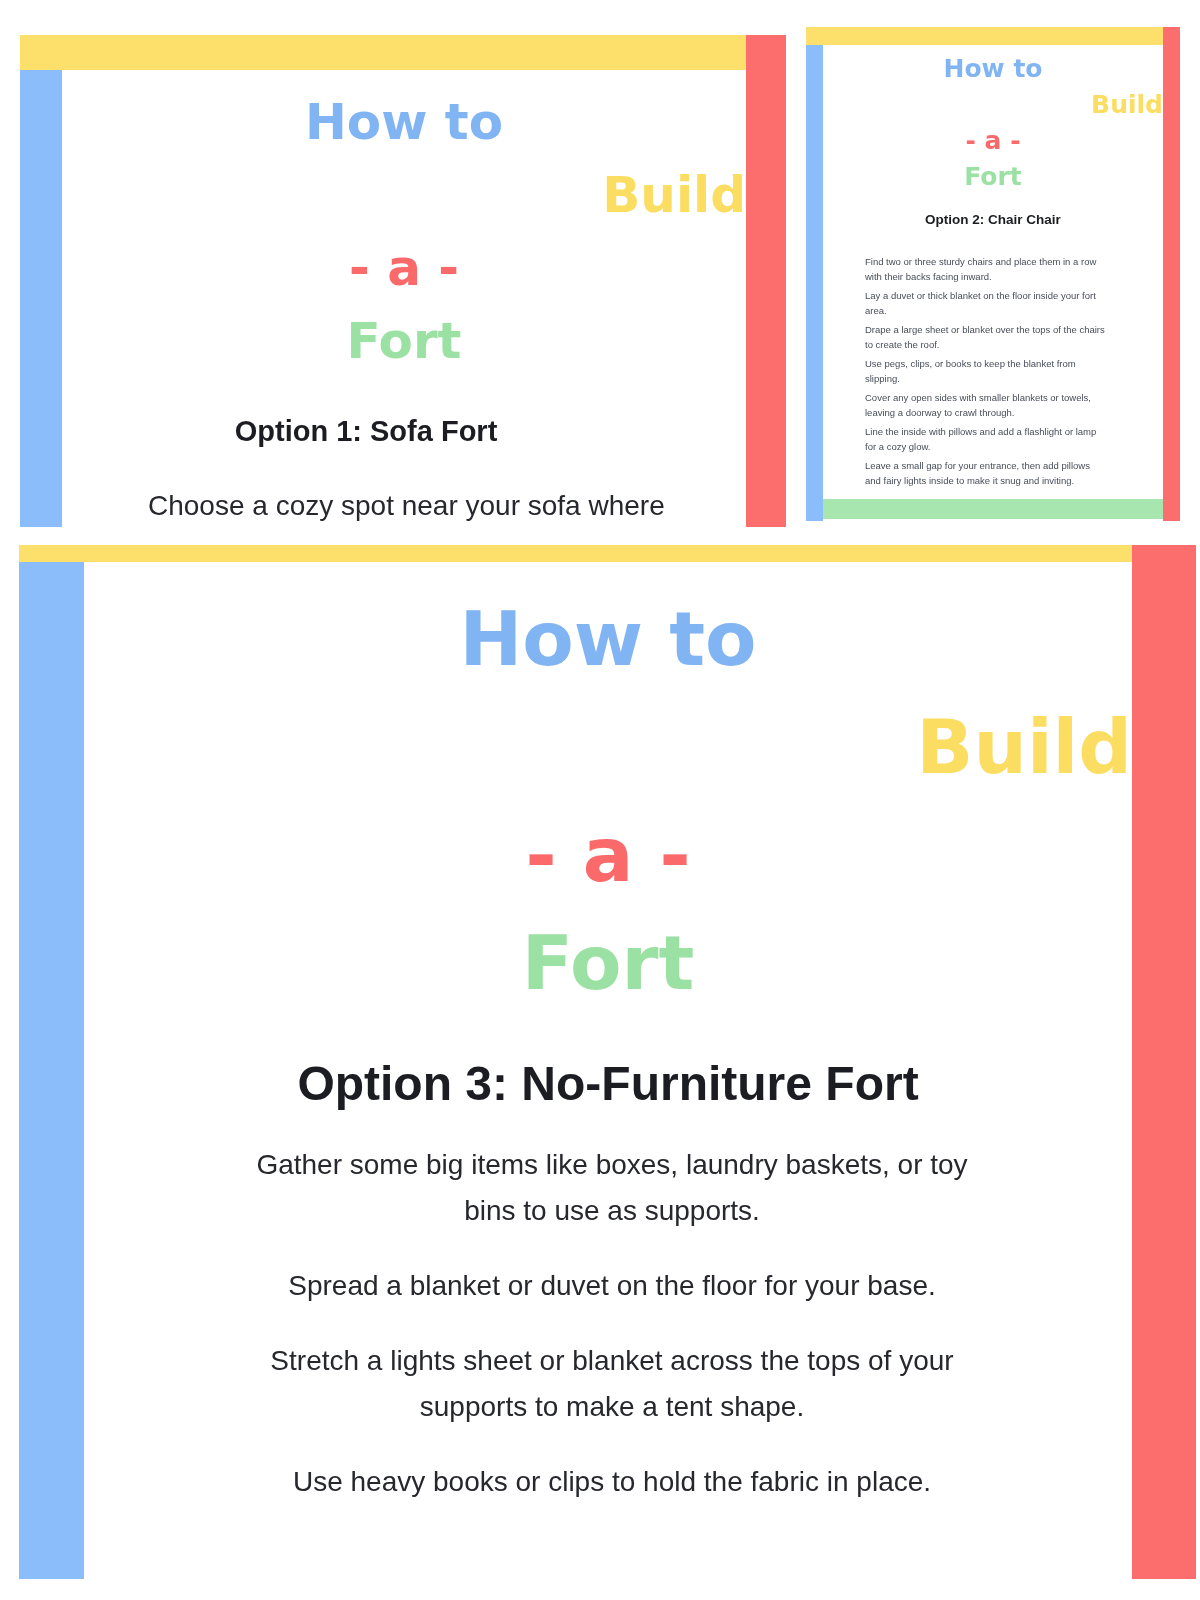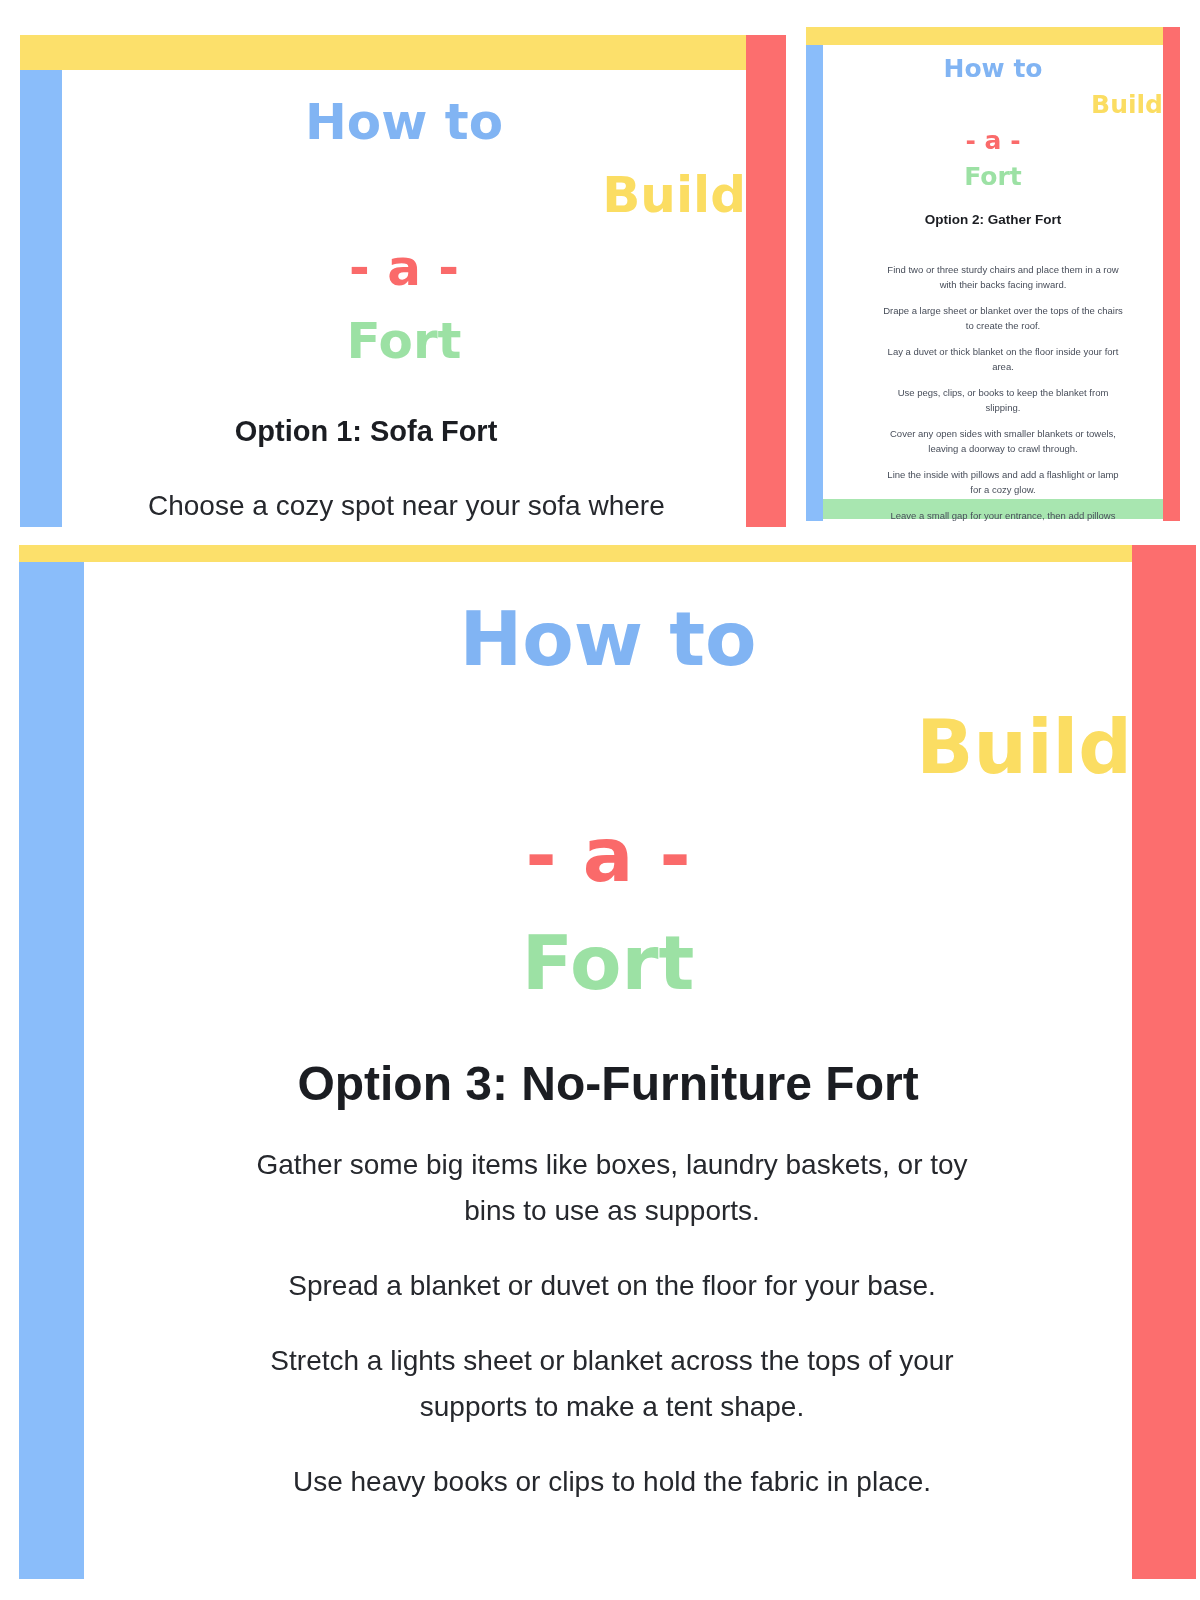--- a/index.html
+++ b/index.html
@@ -32,21 +32,21 @@
 
   
   .page2{left:806px;top:27px;width:377px;height:494px;}
   .page2 .bar-top{left:0;top:0;width:357px;height:18px;background:var(--bar-yellow);}
   .page2 .bar-right{left:357px;top:0;width:17px;height:494px;background:var(--bar-red);}
   .page2 .bar-left{left:0;top:18px;width:17px;height:476px;background:var(--bar-blue);}
   .page2 .bar-bottom{left:17px;top:472px;width:340px;height:20px;background:var(--bar-green);}
   .page2 .title{left:17px;top:24px;width:340px;font-size:25px;line-height:36px;}
   .page2 .heading{left:17px;top:185px;width:340px;font-size:13.5px;}
   .page2 .paras{position:absolute;left:59px;top:224px;width:276px;font-size:9.5px;line-height:14.5px;}
-  .page2 .para{margin:12px 0 5px 0;color:var(--thumb-text);text-align:center;}
+  .page2 .para{margin:4px 0 5px 0;color:var(--thumb-text);}
 
   
   .page3{left:19px;top:545px;width:1177px;height:1034px;}
   .page3 .bar-top{left:0;top:0;width:1113px;height:17px;background:var(--bar-yellow);}
   .page3 .bar-right{left:1113px;top:0;width:64px;height:1034px;background:var(--bar-red);}
   .page3 .bar-left{left:0;top:17px;width:65px;height:1017px;background:var(--bar-blue);}
   .page3 .title{left:65px;top:40px;width:1048px;font-size:75px;line-height:108px;}
   .page3 .heading{left:65px;top:511px;width:1048px;font-size:48px;}
   .page3 .paras{position:absolute;left:188px;top:597px;width:810px;font-size:28px;line-height:46px;}
   .page3 .para{margin:0 0 29px 0;text-align:center;}
@@ -74,28 +74,28 @@
     <div class="bar bar-top"></div>
     <div class="bar bar-right"></div>
     <div class="bar bar-left"></div>
     <div class="bar bar-bottom"></div>
     <h1 class="title">
       <span class="tl c-blue">How to</span>
       <span class="tl c-yellow">Build</span>
       <span class="tl c-red">- a -</span>
       <span class="tl c-green">Fort</span>
     </h1>
-    <h2 class="heading">Option 2: Gather Fort</h2>
+    <h2 class="heading">Option 2: Chair Chair</h2>
     <div class="paras">
         <p class="para">Find two or three sturdy chairs and place them in a row
 with their backs facing inward.</p>
+        <p class="para">Lay a duvet or thick blanket on the floor inside your fort
+area.</p>
         <p class="para">Drape a large sheet or blanket over the tops of the chairs
 to create the roof.</p>
-        <p class="para">Lay a duvet or thick blanket on the floor inside your fort
-area.</p>
         <p class="para">Use pegs, clips, or books to keep the blanket from
 slipping.</p>
         <p class="para">Cover any open sides with smaller blankets or towels,
 leaving a doorway to crawl through.</p>
         <p class="para">Line the inside with pillows and add a flashlight or lamp
 for a cozy glow.</p>
         <p class="para">Leave a small gap for your entrance, then add pillows
 and fairy lights inside to make it snug and inviting.</p>
       </div>
   </section>

